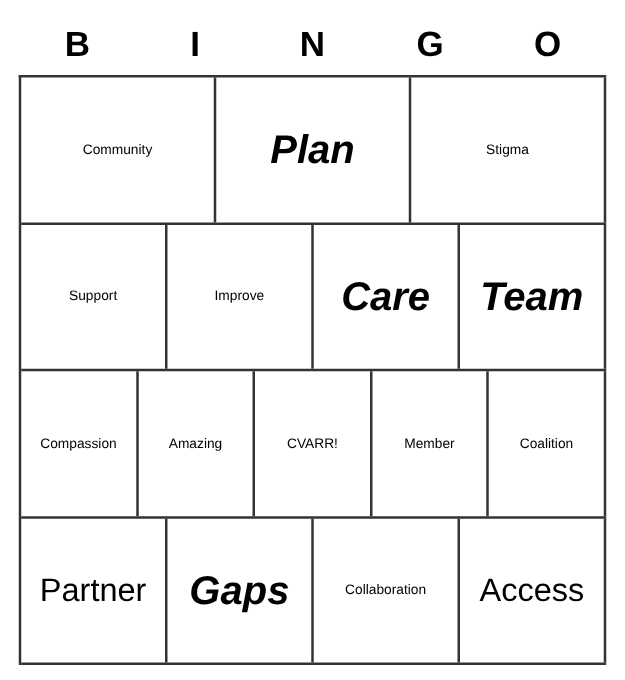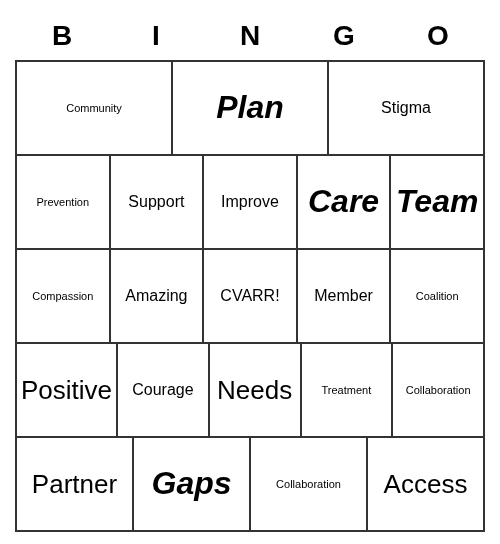--- a/index.html
+++ b/index.html
@@ -66,21 +66,21 @@
 
     .cell-text {
       line-height: 1.1;
     }
 
     .size-small {
       font-size: 11px;
     }
 
     .size-medium {
-      font-size: 16px;
+      font-size: 11px;
     }
 
     .size-large {
       font-size: 26px;
       font-weight: normal;
     }
 
     .size-xlarge {
       font-size: 32px;
       font-weight: bold;
@@ -107,23 +107,20 @@
         </div>
         <div class="bingo-cell">
           <span class="cell-text size-xlarge">Plan</span>
         </div>
         <div class="bingo-cell">
           <span class="cell-text size-medium">Stigma</span>
         </div>
       </div>
       <div class="bingo-row">
         <div class="bingo-cell">
-          <span class="cell-text size-small">Prevention</span>
-        </div>
-        <div class="bingo-cell">
           <span class="cell-text size-medium">Support</span>
         </div>
         <div class="bingo-cell">
           <span class="cell-text size-medium">Improve</span>
         </div>
         <div class="bingo-cell">
           <span class="cell-text size-xlarge">Care</span>
         </div>
         <div class="bingo-cell">
           <span class="cell-text size-xlarge">Team</span>
@@ -141,37 +138,20 @@
         </div>
         <div class="bingo-cell">
           <span class="cell-text size-medium">Member</span>
         </div>
         <div class="bingo-cell">
           <span class="cell-text size-small">Coalition</span>
         </div>
       </div>
       <div class="bingo-row">
         <div class="bingo-cell">
-          <span class="cell-text size-large">Positive</span>
-        </div>
-        <div class="bingo-cell">
-          <span class="cell-text size-medium">Courage</span>
-        </div>
-        <div class="bingo-cell">
-          <span class="cell-text size-large">Needs</span>
-        </div>
-        <div class="bingo-cell">
-          <span class="cell-text size-small">Treatment</span>
-        </div>
-        <div class="bingo-cell">
-          <span class="cell-text size-small">Collaboration</span>
-        </div>
-      </div>
-      <div class="bingo-row">
-        <div class="bingo-cell">
           <span class="cell-text size-large">Partner</span>
         </div>
         <div class="bingo-cell">
           <span class="cell-text size-xlarge">Gaps</span>
         </div>
         <div class="bingo-cell">
           <span class="cell-text size-small">Collaboration</span>
         </div>
         <div class="bingo-cell">
           <span class="cell-text size-large">Access</span>

